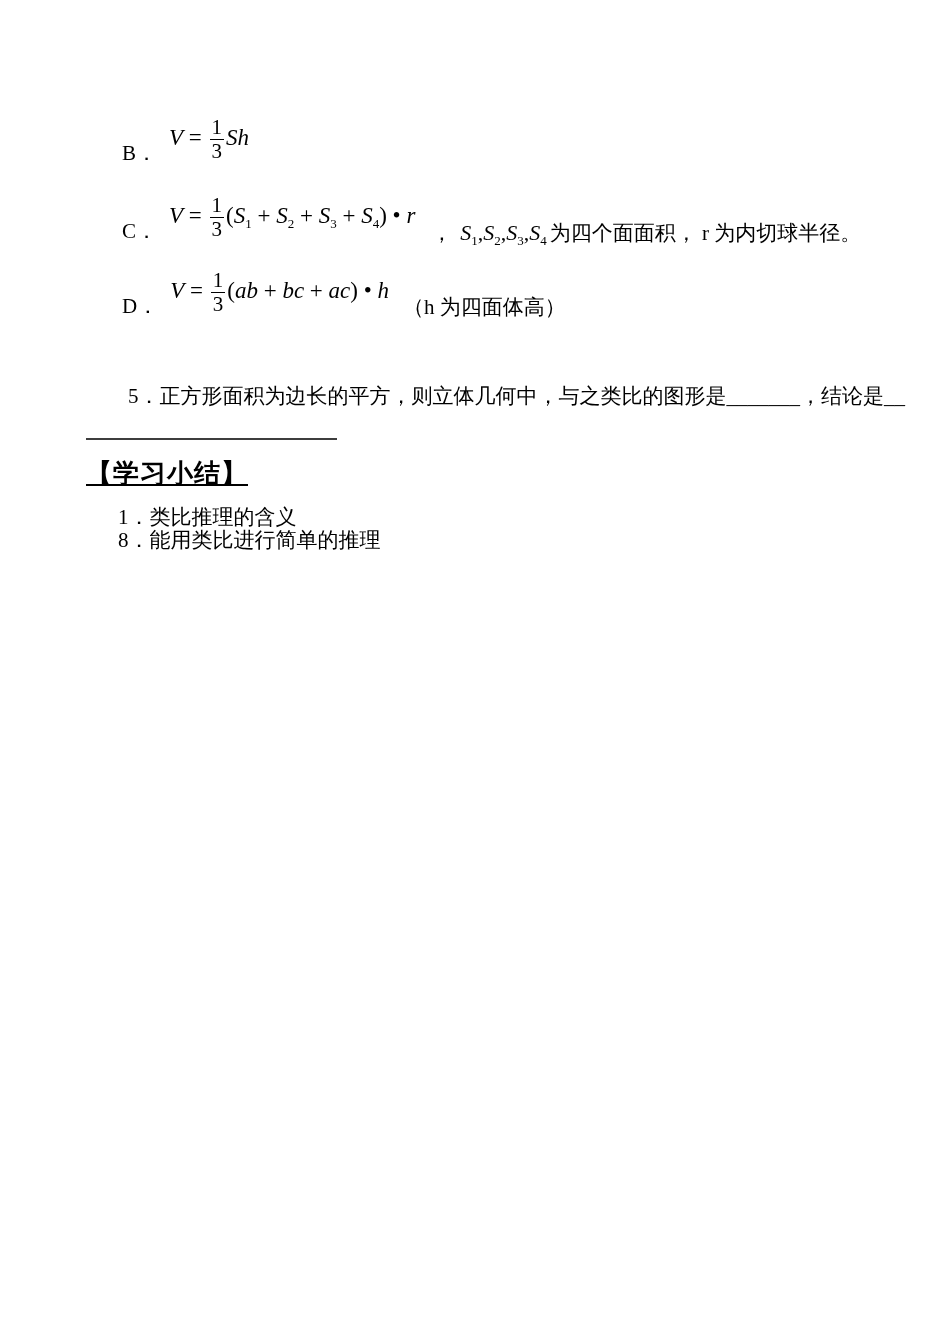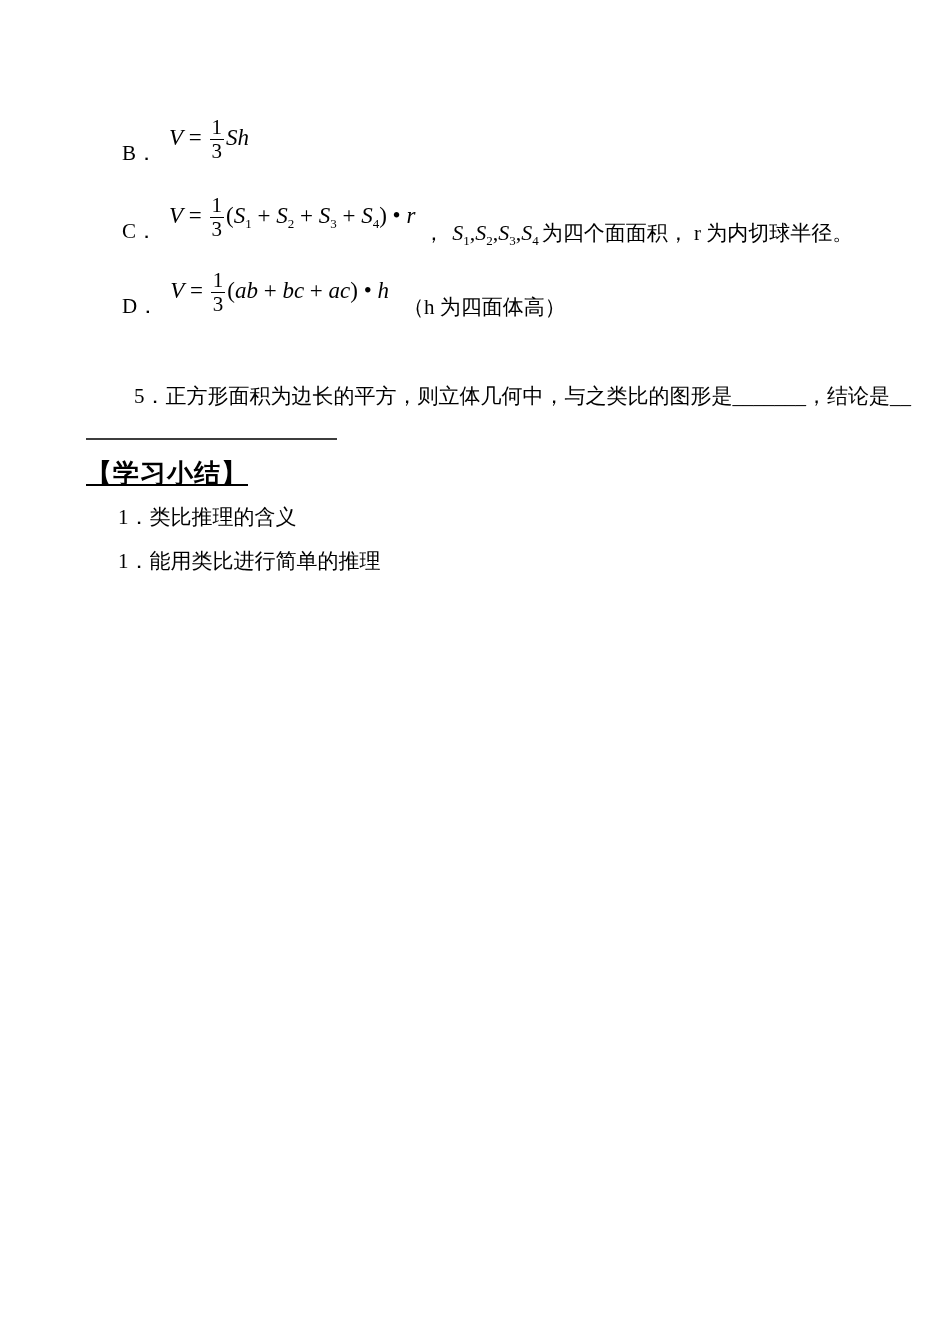--- a/index.html
+++ b/index.html
@@ -16,36 +16,36 @@
   .opt-row-c{left:122px;top:195px;}
   .opt-row-d{left:122px;top:270px;}
   .opt-label{font-size:21px;line-height:24px;margin-right:12px;margin-bottom:-3px;}
   .math{font-size:23px;line-height:1;white-space:pre;}
   .math .mi{font-style:italic;}
   .math .mn{font-style:normal;}
   .math sub{font-size:13px;font-style:normal;line-height:0;}
   .frac{display:inline-block;vertical-align:middle;text-align:center;margin:0 2px;}
   .frac .num{display:block;font-size:21px;line-height:21px;padding:0 2px 1px;border-bottom:1.5px solid #000;}
   .frac .den{display:block;font-size:21px;line-height:22px;}
-  .tail{font-size:21px;line-height:24px;margin-left:8px;margin-bottom:-5px;white-space:pre;}
+  .tail{font-size:21px;line-height:24px;margin-left:16px;margin-bottom:-5px;white-space:pre;}
   .tail .tailmath{font-size:22px;margin-left:8px;}
   .tail .tail-text{margin-left:3px;}
   .note{font-size:21px;line-height:24px;margin-left:14px;margin-bottom:-4px;text-align:center;}
   
-  .q5{position:absolute;left:134px;top:385px;font-size:21px;line-height:22px;white-space:pre;}
+  .q5{position:absolute;left:128px;top:385px;font-size:21px;line-height:22px;white-space:pre;}
   
   .blank-line{position:absolute;left:86px;top:438px;width:251px;height:0;border-top:2px solid #3d3d3d;}
   
   .summary-header{
     position:absolute;left:86px;top:456px;
     font-size:26px;font-weight:bold;letter-spacing:1px;
     font-family:"Liberation Sans","DejaVu Sans",sans-serif;
     text-decoration:underline;
   }
-  .summary-list{position:absolute;left:118px;top:506px;display:flex;flex-direction:column;gap:22px;}
+  .summary-list{position:absolute;left:118px;top:506px;display:flex;flex-direction:column;gap:1px;}
   .summary-item{font-size:21px;line-height:22px;white-space:pre;}
 </style>
 </head>
 <body>
 
 <div class="page">
 
   <div class="opt-row opt-row-b">
     <span class="opt-label">B．</span>
     <span class="math"><span class="mi">V</span><span class="mn"> = </span><span class="frac"><span class="num">1</span><span class="den">3</span></span><span class="mi">Sh</span></span>
@@ -63,16 +63,16 @@
     <span class="note">（h 为四面体高）</span>
   </div>
 
   <div class="q5"><span>5．正方形面积为边长的平方，则立体几何中，与之类比的图形是</span><span>_______</span><span>，结论是</span><span>__</span></div>
 
   <div class="blank-line"></div>
 
   <div class="summary-header">【学习小结】</div>
   <div class="summary-list">
     <div class="summary-item">1．类比推理的含义</div>
-    <div class="summary-item">1．能用类比进行简单的推理</div>
+    <div class="summary-item">8．能用类比进行简单的推理</div>
   </div>
 
 </div>
 
 </body></html>

